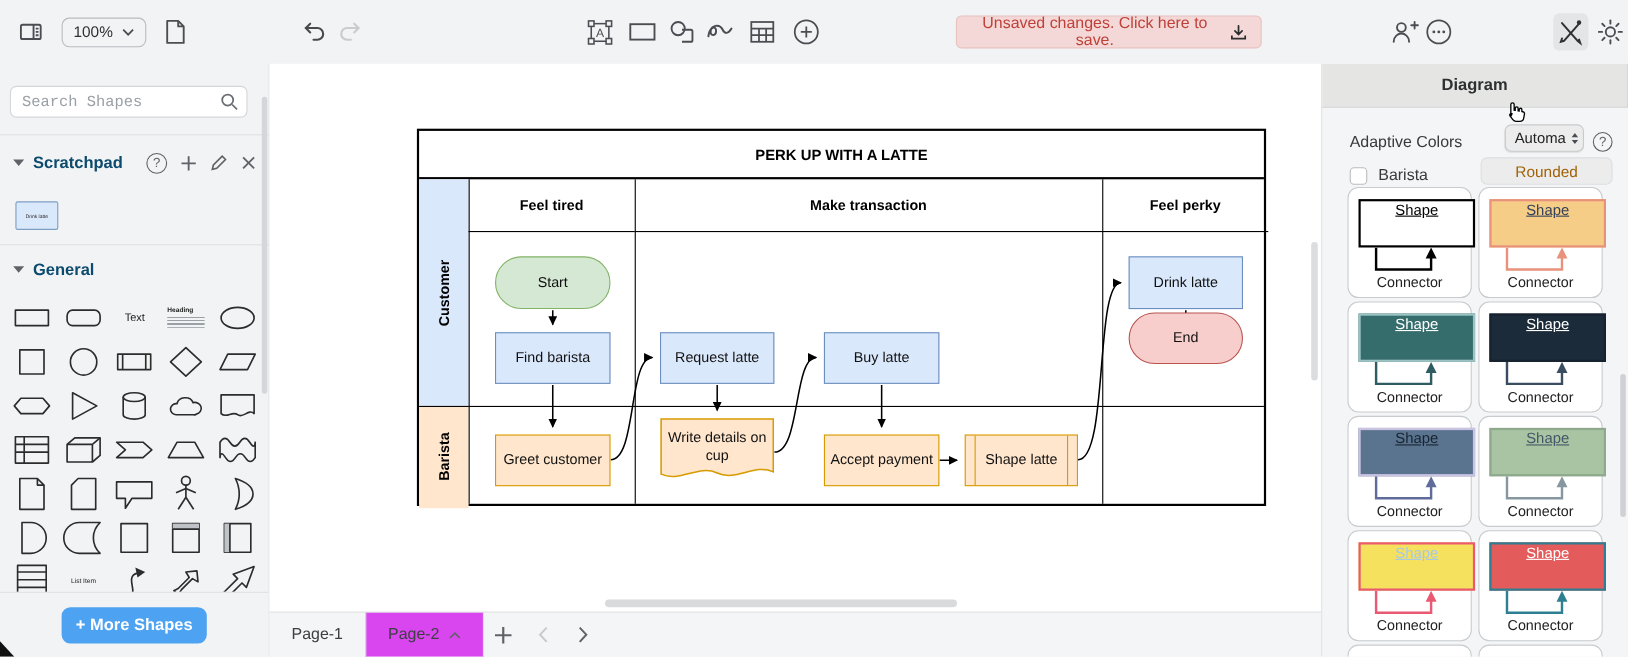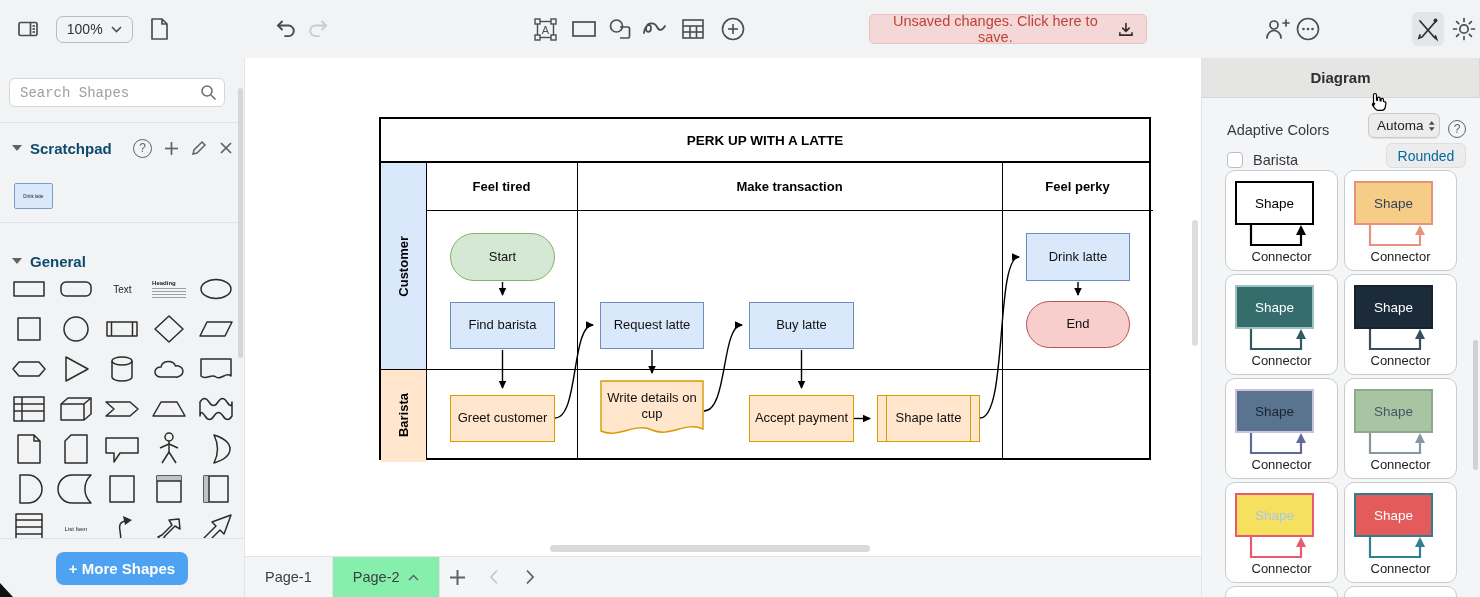--- a/index.html
+++ b/index.html
@@ -53,38 +53,38 @@
   .doc-node { position:absolute; cursor:move; }
   .doc-node svg { position:absolute; left:0; top:0; }
   .doc-label { position:absolute; left:0; top:4px; width:100%; height:44px; display:flex; align-items:center; justify-content:center; text-align:center; font-size:13px; color:#111; line-height:1.25; }
   .edges { position:absolute; left:0; top:0; width:772px; height:343px; pointer-events:none; }
   .hscroll { position:absolute; left:305px; top:487px; width:320px; height:7px; border-radius:4px; background:#d9dadb; cursor:pointer; }
   .vscroll { position:absolute; left:947px; top:162px; width:6px; height:126px; border-radius:4px; background:#dcdddf; cursor:pointer; }
 
   
   .page-bar { position:absolute; left:245px; top:556px; width:956px; height:41px; background:#f4f5f6; border-top:1px solid #e3e4e6; display:flex; align-items:stretch; }
   .page-tab { display:flex; align-items:center; gap:8px; padding:0 20px; font-size:14.5px; color:#3c4043; cursor:pointer; }
-  .page-tab.active { background:#86efac; border-left:1px solid #e3e4e6; border-right:1px solid #e3e4e6; }
+  .page-tab.active { background:#d946ef; border-left:1px solid #e3e4e6; border-right:1px solid #e3e4e6; }
   .pb-btn { display:flex; align-items:center; justify-content:center; width:36px; color:#5f6368; cursor:pointer; }
   .pb-btn.disabled { color:#c7c9cc; }
 
   
   .panel { position:absolute; left:1201px; top:58px; width:279px; height:539px; background:#f4f5f6; border-left:1px solid #e2e4e7; overflow:hidden; }
   .panel-tabs { position:absolute; left:0; top:0; width:100%; height:40px; display:flex; }
   .panel-tab { flex:1; display:flex; align-items:center; justify-content:center; font-size:15px; font-weight:bold; color:#2d2f31; cursor:pointer; }
   .panel-tab.inactive { background:#e5e6e4; border-bottom:1px solid #d6d7d9; border-right:1px solid #d6d7d9; }
   .ctl-row { position:absolute; left:0; width:100%; display:flex; align-items:flex-end; padding:0 14px 0 25px; }
   .ctl-label { font-size:14.5px; color:#37393c; }
   .mac-select { margin-left:auto; display:flex; align-items:center; gap:4px; width:72px; height:25px; background:#ececec; border:1px solid #c8cacc; border-radius:6px; padding:0 4px 0 8px; font-size:13.5px; color:#222; cursor:pointer; box-shadow:0 1px 1px rgba(0,0,0,.08); }
   .help-circle { margin-left:8px; width:18px; height:18px; border:1.4px solid #5f6368; border-radius:50%; display:flex; align-items:center; justify-content:center; font-size:12px; color:#5f6368; cursor:pointer; }
   .checkbox { width:16px; height:16px; background:#fff; border:1px solid #b9bcc0; border-radius:4px; cursor:pointer; }
-  .rounded-btn { margin-left:auto; width:80px; height:25px; background:#ececec; border:1px solid #dcdee0; border-radius:6px; font-size:14px; color:#0369a1; font-family:"Liberation Sans",sans-serif; cursor:pointer; }
+  .rounded-btn { margin-left:auto; width:120px; height:25px; background:#ececec; border:1px solid #dcdee0; border-radius:6px; font-size:14px; color:#a16207; font-family:"Liberation Sans",sans-serif; cursor:pointer; }
   .cards { position:absolute; left:23px; top:112px; width:233px; display:grid; grid-template-columns:113px 113px; column-gap:6px; row-gap:3px; }
   .style-card { width:113px; height:101px; background:#fff; border:1px solid #c8cccf; border-radius:10px; position:relative; cursor:pointer; }
-  .card-shape { position:absolute; left:9px; top:10px; width:79px; height:44px; border:2px solid; display:flex; align-items:center; justify-content:center; font-size:13.5px; }
+  .card-shape { position:absolute; left:9px; top:10px; width:106px; height:44px; border:2px solid; display:flex; align-items:flex-start; justify-content:center; font-size:13.5px;text-decoration:underline; }
   .card-conn { position:absolute; left:9px; top:54px; }
   .card-label { position:absolute; left:0; top:78px; width:100%; text-align:center; font-size:13px; color:#222; }
   .panel-scroll { position:absolute; right:2px; top:282px; width:5px; height:130px; background:#cfd1d4; border-radius:3px; cursor:pointer; }
   .hand-cursor { position:absolute; left:164px; top:32px; pointer-events:none; }
   .corner-wedge { position:absolute; left:0px; top:583px; width:0; height:0; border-left:13px solid #111; border-top:14px solid transparent; pointer-events:none; }
 </style>
 </head>
 <body>
 
 <header class="toolbar">
@@ -270,21 +270,21 @@
             <line x1="12" y1="2" x2="2" y2="12"></line>
           </g>
         </svg>
     </span>
   </div>
   <div class="scratch-item">
     <span>Drink latte</span>
   </div>
   <div class="side-divider" style="top:164px"></div>
 
-  <div class="section-head" style="top:184px">
+  <div class="section-head" style="top:168px">
     <span class="caret-down"></span>
     <span class="section-title">General</span>
   </div>
 
   <div class="shape-grid">
     <div class="sg-cell">
         <svg width="36" height="30" viewBox="0 0 36 30">
           <rect x="3" y="8" width="30" height="14"></rect>
         </svg>
       </div>
@@ -536,21 +536,21 @@
       </div>
     <div class="node" style="left: 219px; top: 183px; width: 104px; height: 47px; background-color: rgb(218, 232, 252); border-color: rgb(108, 142, 191);">
         <span>Request latte</span>
       </div>
     <div class="node" style="left: 368px; top: 183px; width: 105px; height: 47px; background-color: rgb(218, 232, 252); border-color: rgb(108, 142, 191);">
         <span>Buy latte</span>
       </div>
     <div class="node" style="left: 645px; top: 114px; width: 104px; height: 48px; background-color: rgb(218, 232, 252); border-color: rgb(108, 142, 191);">
         <span>Drink latte</span>
       </div>
-    <div class="node terminator" style="left: 645px; top: 182px; width: 104px; height: 47px; background-color: rgb(248, 206, 204); border-color: rgb(184, 84, 80);">
+    <div class="node terminator" style="left: 645px; top: 165px; width: 104px; height: 47px; background-color: rgb(248, 206, 204); border-color: rgb(184, 84, 80);">
         <span>End</span>
       </div>
     <div class="node" style="left: 69px; top: 276px; width: 105px; height: 47px; background-color: rgb(255, 230, 204); border-color: rgb(215, 155, 0);">
         <span>Greet customer</span>
       </div>
 
     <div class="doc-node" style="left:219px;top:261px;width:104px;height:62px">
       <svg width="104" height="62" viewBox="0 0 104 62">
           <path d="M1,1 H103 V49 C86,41 69,58 52,50 C35,42 18,59 1,51 Z" fill="#ffe6cc" stroke="#d79b00" stroke-width="1.4"></path>
         </svg>

